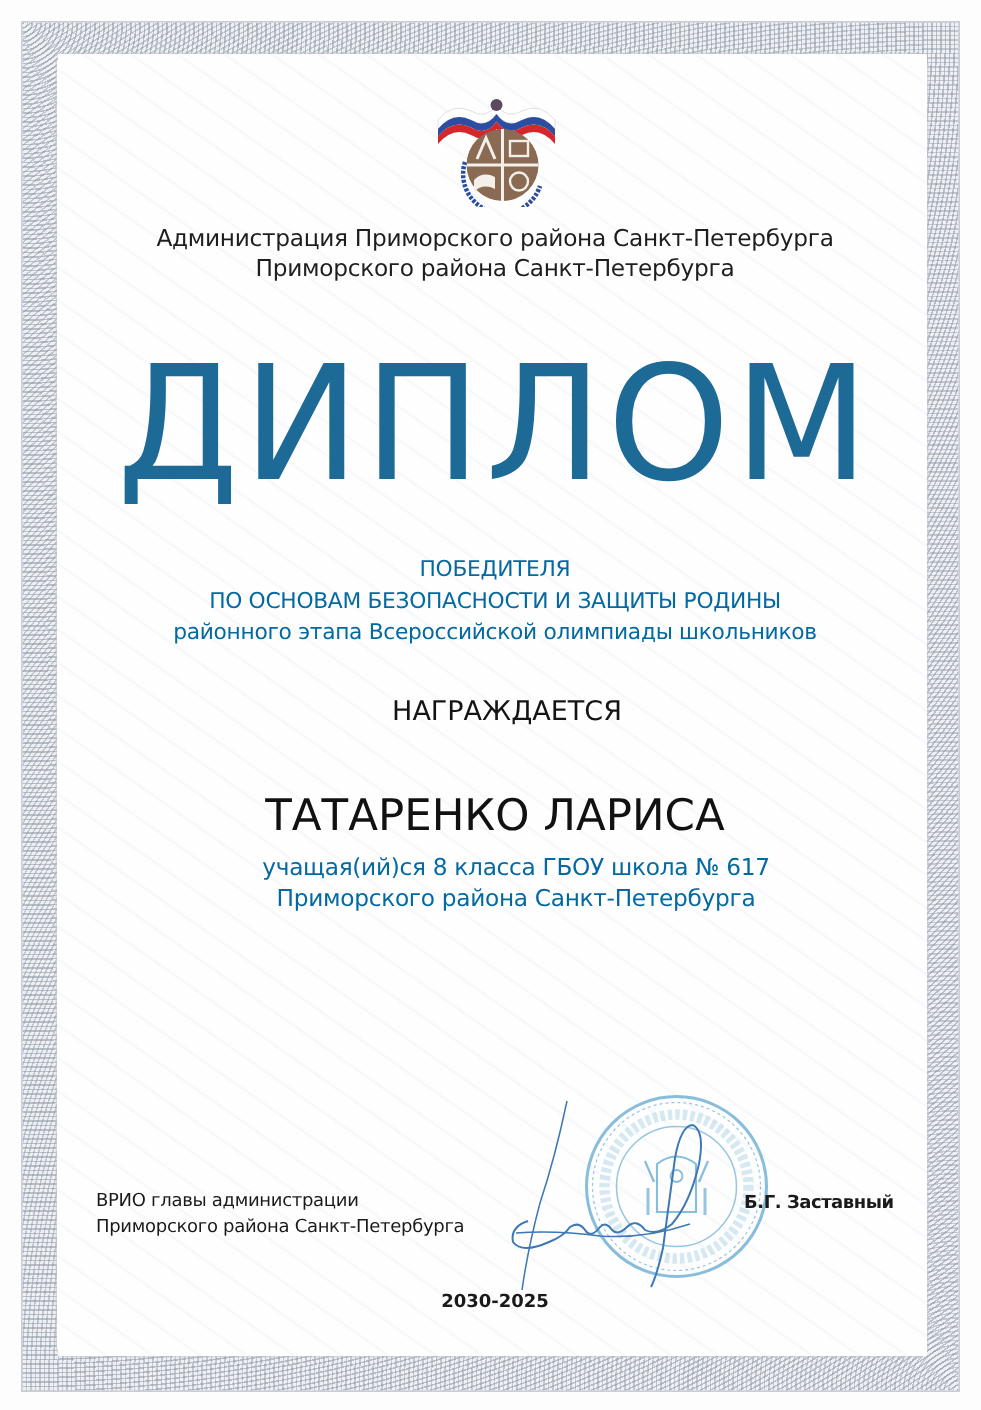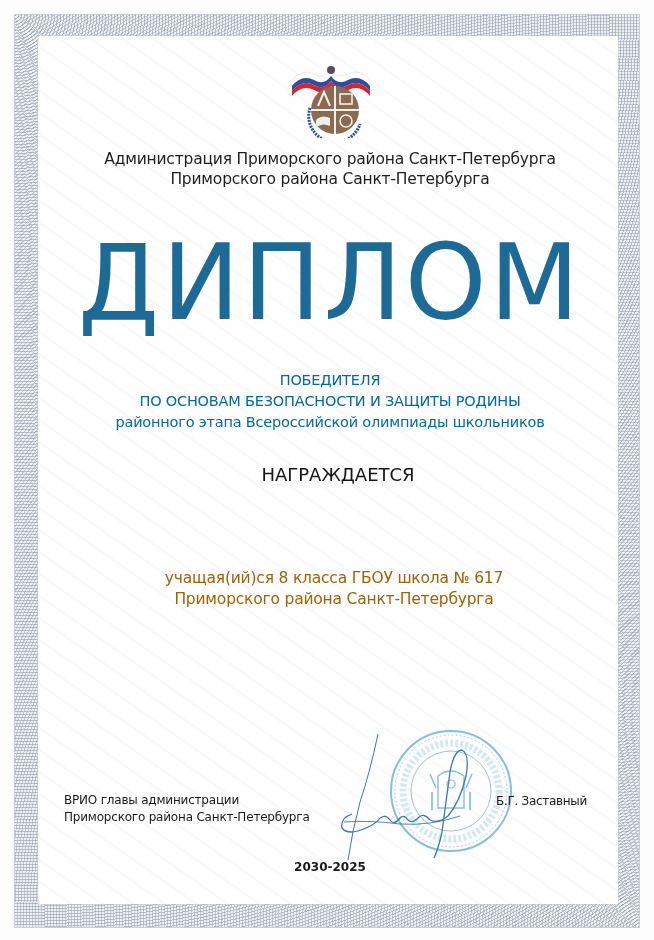--- a/index.html
+++ b/index.html
@@ -118,41 +118,41 @@
       left: 40px; top: 526px;
       width: 580px;
       text-align: center;
       font-size: 29px;
       line-height: 34px;
       color: #111;
       letter-spacing: 0px;
     }
     .school {
       position: absolute;
-      left: 44px; top: 568px;
+      left: 54px; top: 568px;
       width: 580px;
       text-align: center;
       font-size: 15.5px;
       line-height: 21px;
-      color: #a16207;
+      color: #0369a1;
       letter-spacing: -0.2px;
     }
     .official {
       position: absolute;
       left: 64px; top: 792px;
       font-size: 12px;
       line-height: 17px;
       color: #1a1a1a;
       letter-spacing: -0.2px;
     }
     .signer {
       position: absolute;
       left: 496px; top: 794px;
       font-size: 12px;
-      font-weight: normal;
+      font-weight: bold;
       color: #1a1a1a;
       letter-spacing: -0.3px;
     }
     .year {
       position: absolute;
       left: 40px; top: 860px;
       width: 580px;
       text-align: center;
       font-size: 12px;
       font-weight: bold;
@@ -208,20 +208,21 @@
   <div class="title">ДИПЛОМ</div>
 
   <div class="winner">
     <div>ПОБЕДИТЕЛЯ</div>
     <div>ПО ОСНОВАМ БЕЗОПАСНОСТИ И ЗАЩИТЫ РОДИНЫ</div>
     <div>районного этапа Всероссийской олимпиады школьников</div>
   </div>
 
   <div class="awarded">НАГРАЖДАЕТСЯ</div>
 
+  <div class="name">ТАТАРЕНКО ЛАРИСА</div>
 
   <div class="school">
     <div>учащая(ий)ся 8 класса ГБОУ школа № 617</div>
     <div>Приморского района Санкт-Петербурга</div>
   </div>
 
   <div class="stamp">
     <svg width="130" height="130" viewBox="0 0 130 130">
       <circle cx="65" cy="65" r="60" fill="none" stroke="#6aaed3" stroke-width="2" opacity="0.8"></circle>
       <circle cx="65" cy="65" r="56" fill="none" stroke="#6aaed3" stroke-width="0.8" opacity="0.7" stroke-dasharray="2 2"></circle>

